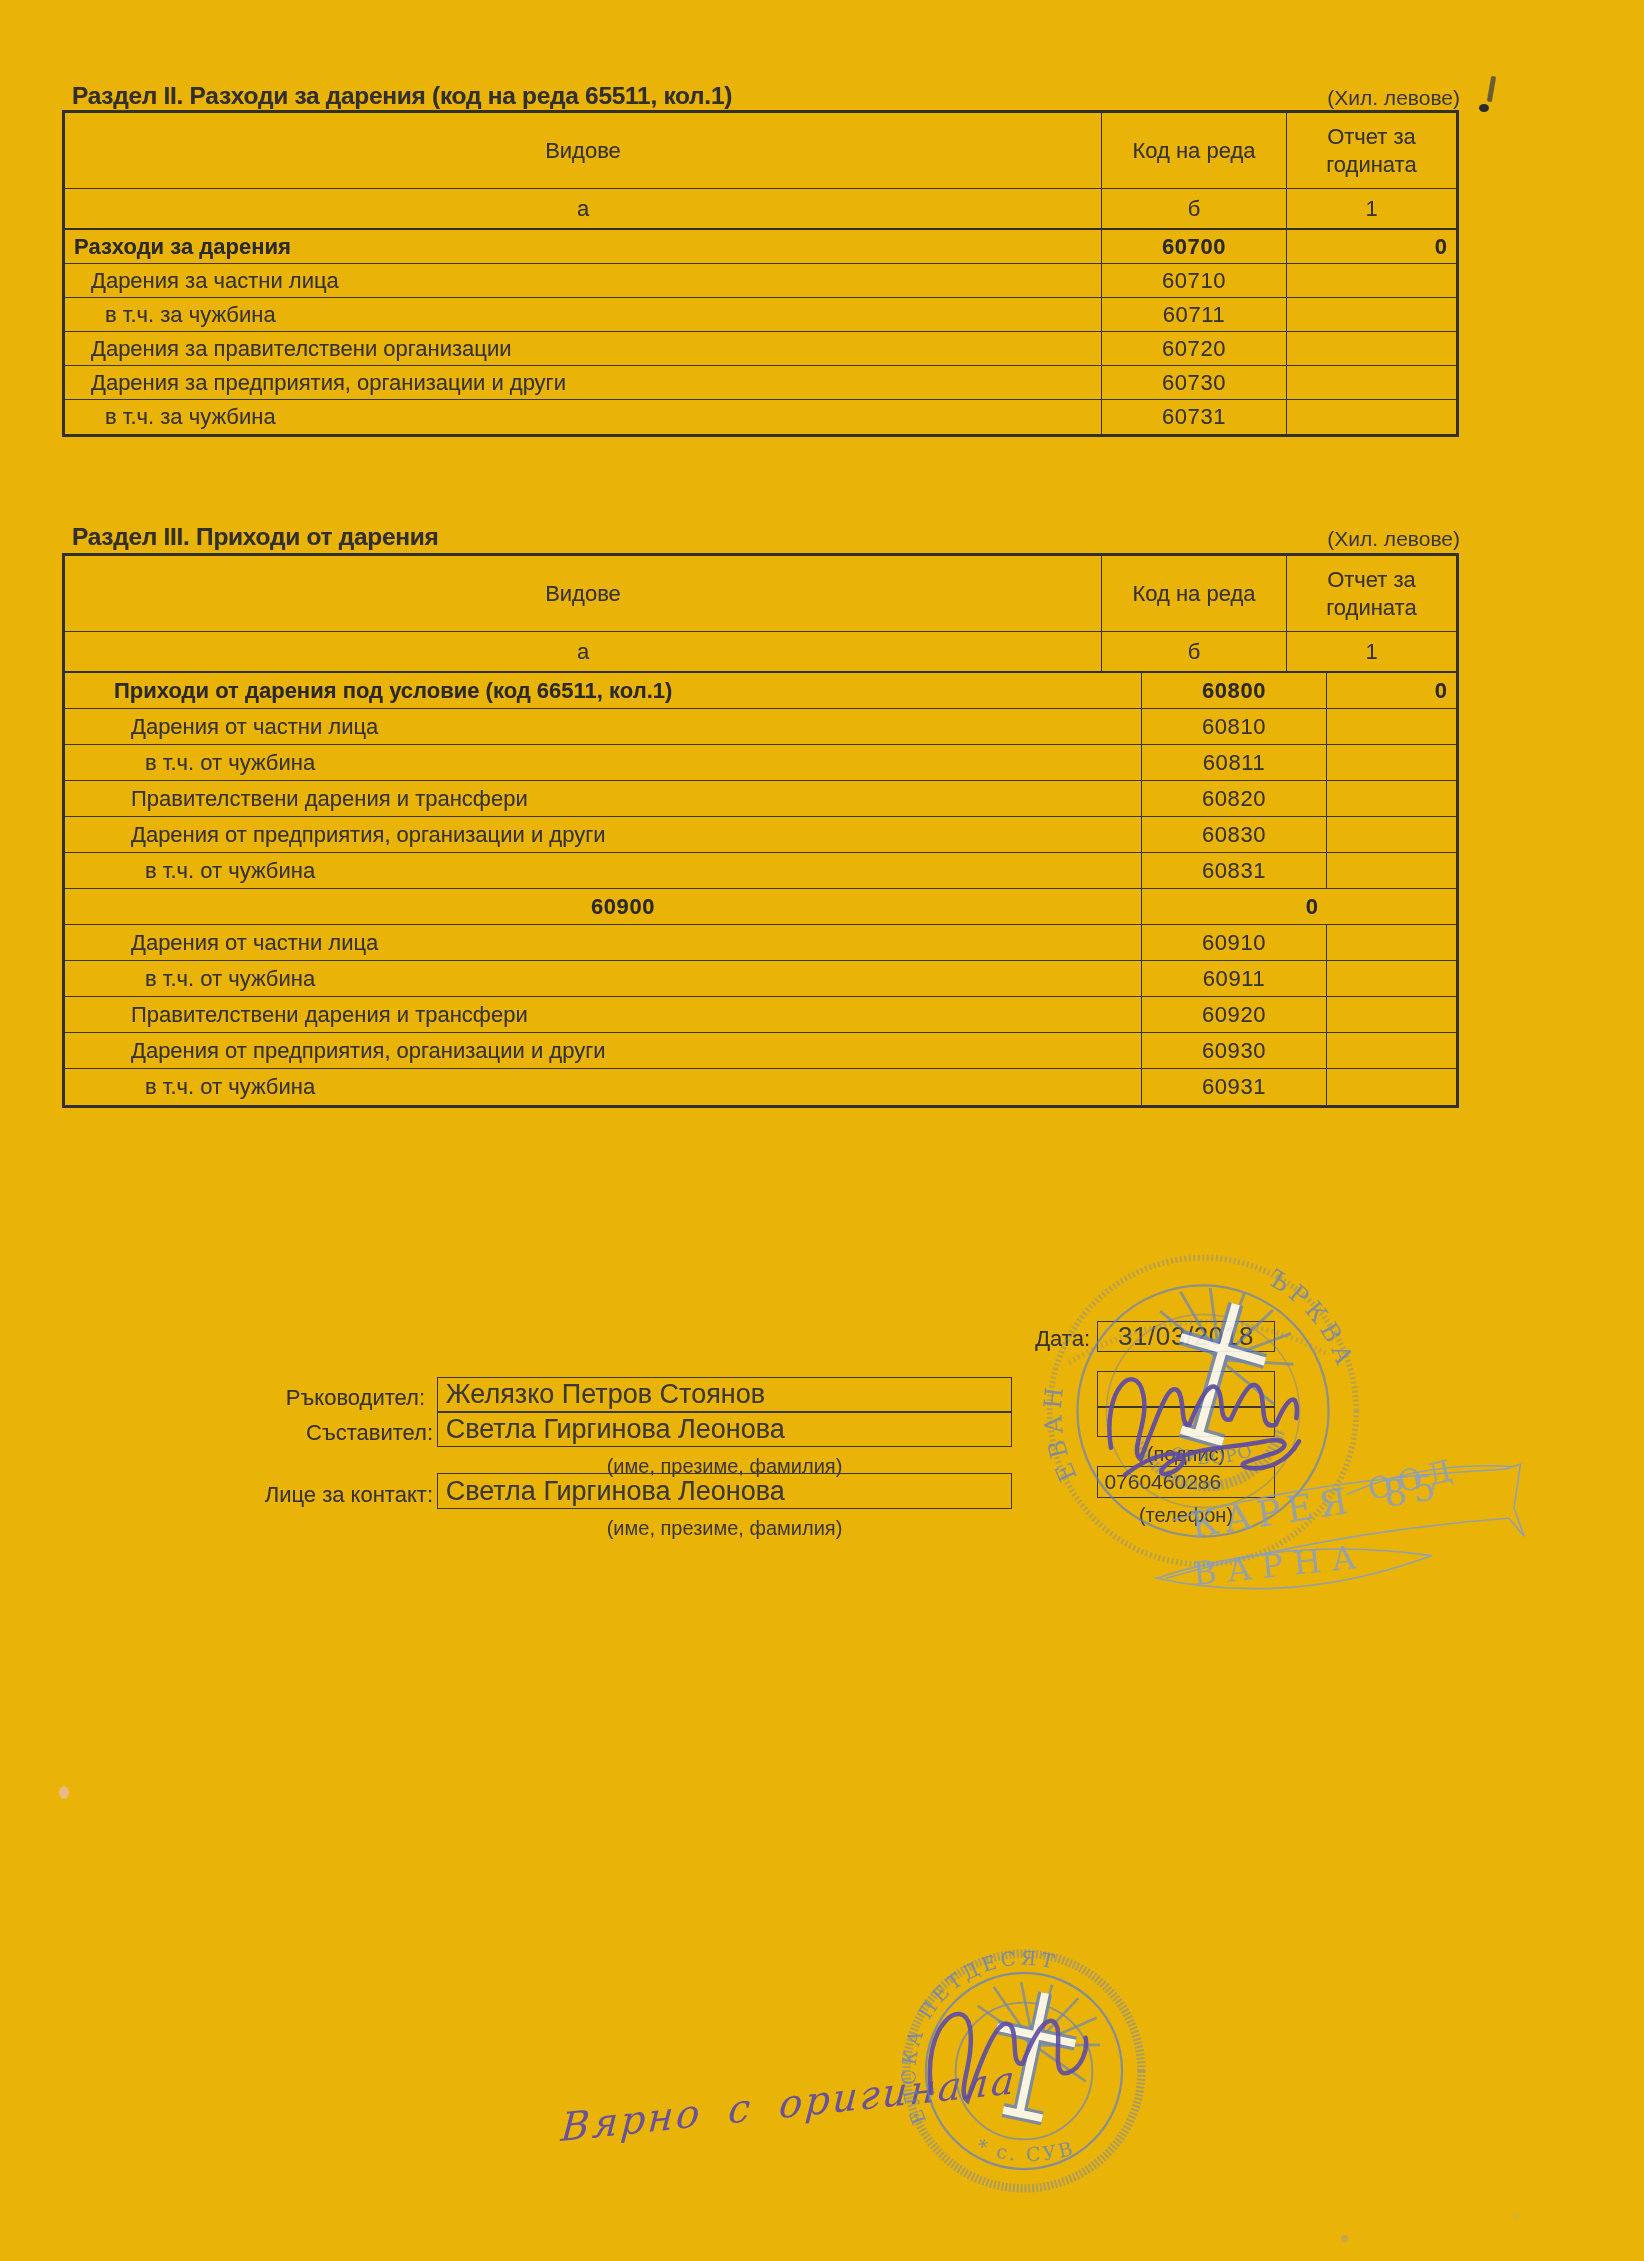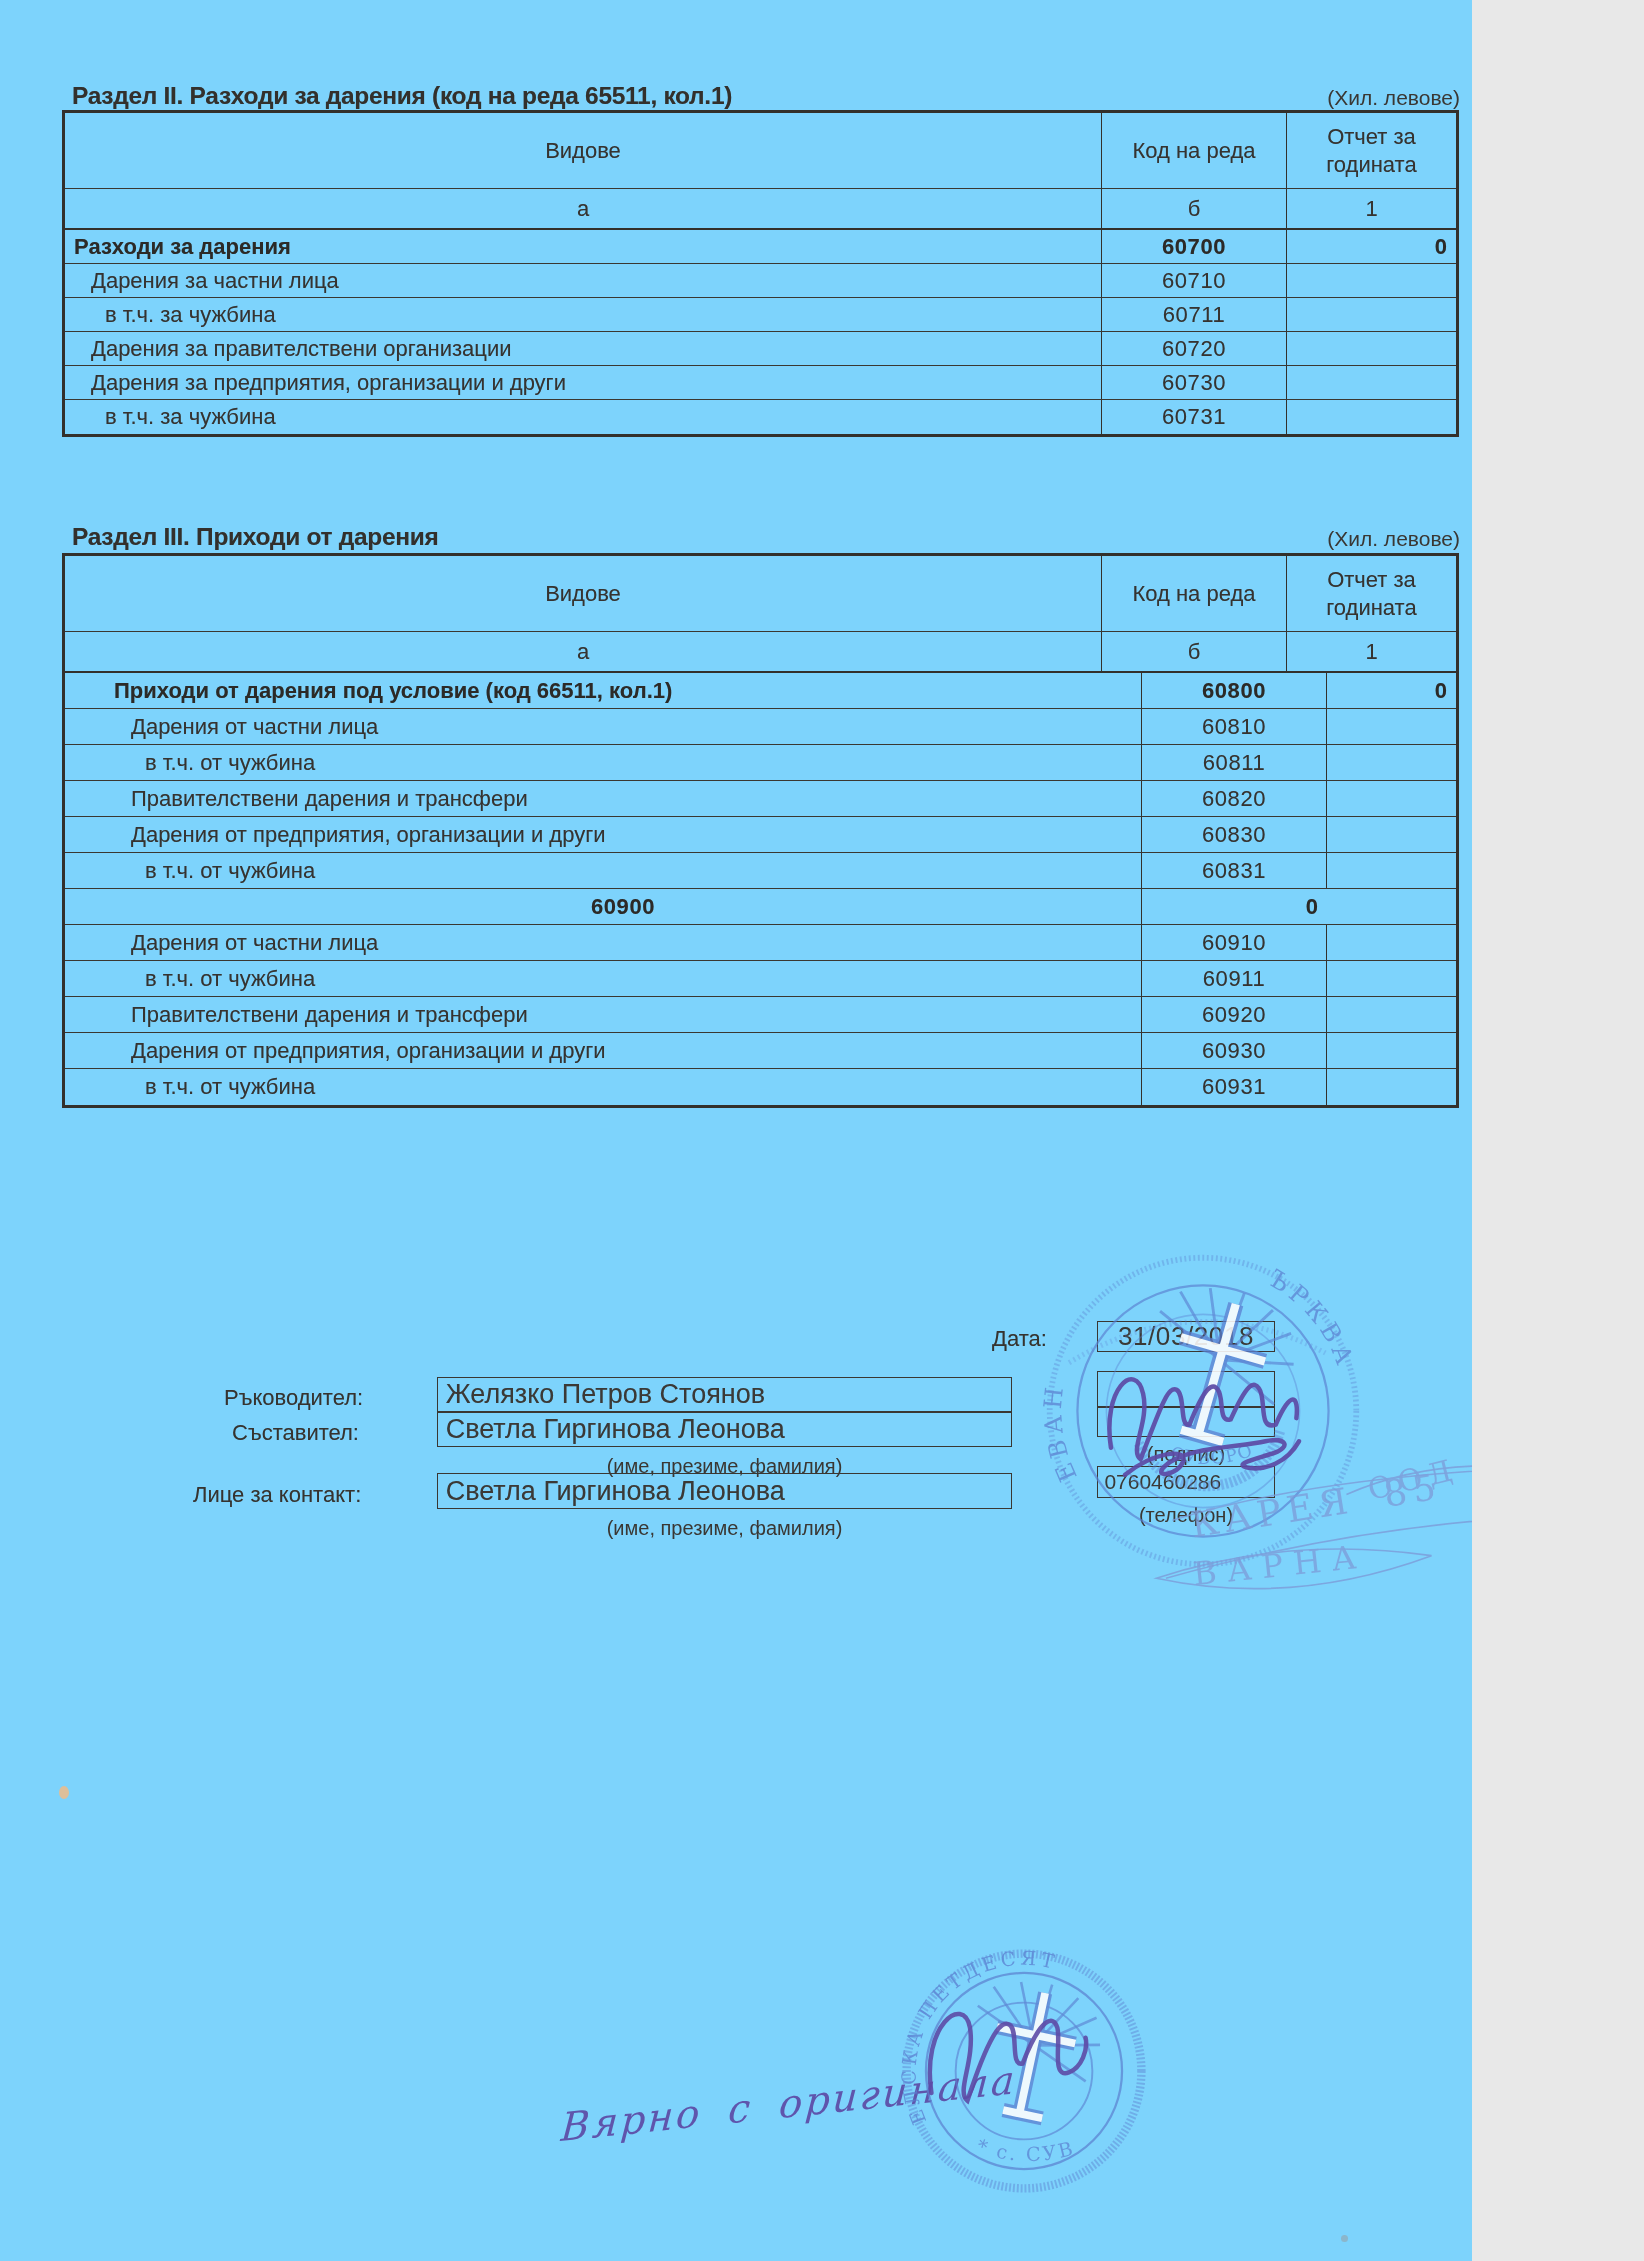--- a/index.html
+++ b/index.html
@@ -1,16 +1,16 @@
 <!DOCTYPE html>
 <html style="font-size:10.3px"><head>
 <meta charset="utf-8">
 <style>
   html,body{margin:0;padding:0;background:#e8e8e8;}
-  .page{position:relative;width:1472px;height:2261px;background:#7dd3fc;overflow:hidden;
+  .page{position:relative;width:1644px;height:2261px;background:#eab308;overflow:hidden;
         font-family:"Liberation Sans","DejaVu Sans",sans-serif;color:#2f2d2a;}
   .abs{position:absolute;}
   .sec-title{font-weight:700;font-size:24.5px;letter-spacing:-0.3px;color:#33302c;
              text-shadow:0 0 0.6px rgba(50,48,44,.35);}
   .unit-note{font-size:21px;color:#3a3733;text-align:right;}
   
   .doc-table{border:3.2px solid #33302b;box-sizing:border-box;background:transparent;}
   .tr{display:grid;grid-template-columns:1037px 185px auto;box-sizing:border-box;
       border-bottom:1.3px solid #3a3731;}
   .tr:last-child{border-bottom:none;}
@@ -24,21 +24,21 @@
   .h-row{height:76px;}
   .s-row{height:41px;}
   .t1 .d-row{height:34px;}
   .t2 .d-row{height:36px;padding-left:40px;}
   .ind0{padding-left:9px;}
   .ind1{padding-left:26px;}
   .ind2{padding-left:40px;}
   .bold .td{font-weight:700;color:#2c2a27;text-align:center;}
   .code-cell{font-size:22px;letter-spacing:0.6px;}
   
-  .fld-label{font-size:22px;color:#36332f;text-align:left;text-shadow:0 0 0.6px rgba(54,51,48,.3);}
+  .fld-label{font-size:22px;color:#36332f;text-align:right;text-shadow:0 0 0.6px rgba(54,51,48,.3);}
   .fld-box{border:1.9px solid #3a3732;box-sizing:border-box;background:transparent;}
   .fld-box .txt{font-size:27px;color:#3b3936;padding-left:7.7px;white-space:nowrap;
                 text-shadow:0 0 0.6px rgba(59,57,54,.3);}
   .caption{font-size:20px;color:#3a3733;text-align:center;}
   .date-txt{font-size:26px;letter-spacing:0.6px;color:#3b3936;text-align:center;width:100%;}
   .phone-txt{font-size:21px;color:#3b3936;padding-left:6.4px;}
   
   .stamp{opacity:.88;}
   .hand-note{font-family:"DejaVu Serif","Liberation Serif",serif;font-style:italic;
              font-size:39px;color:#5d4ba6;letter-spacing:2.6px;word-spacing:11.6px;

